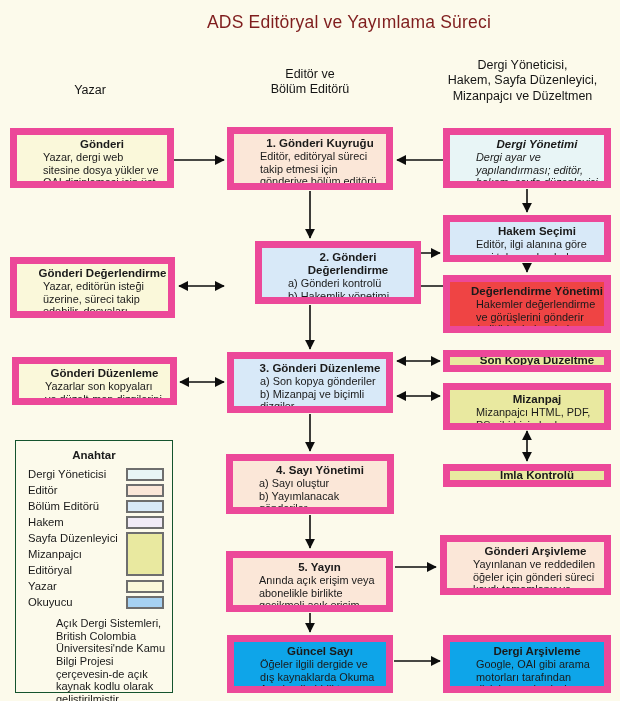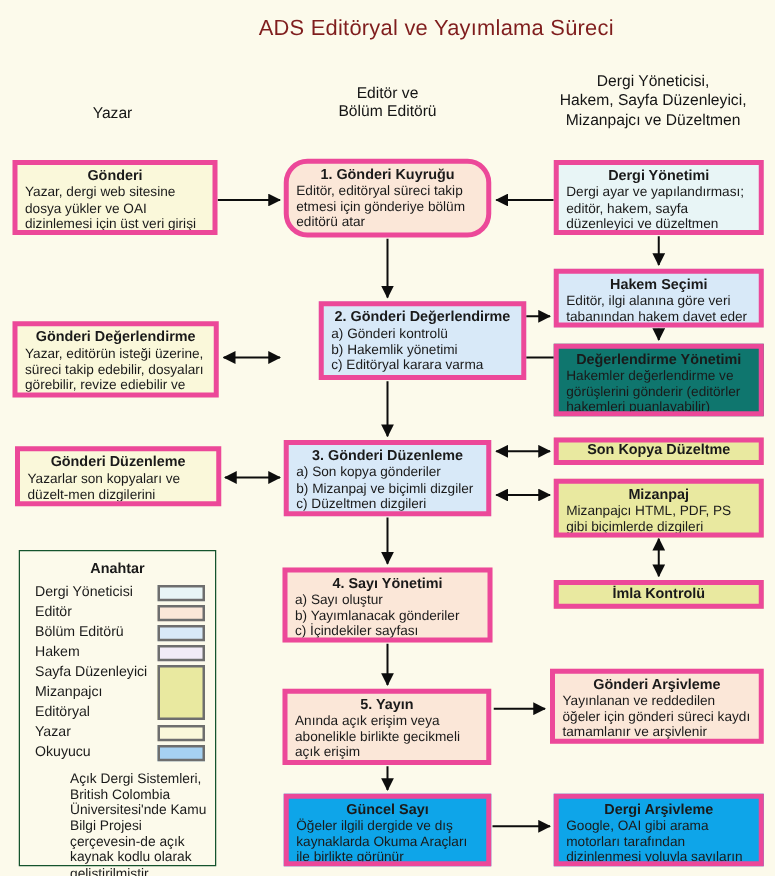--- a/index.html
+++ b/index.html
@@ -18,32 +18,33 @@
     position:absolute;top:12px;left:0;width:620px;
     text-align:center;font-size:17.5px;letter-spacing:.2px;color:#7f1d1d;padding-left:39px;
   }
   .hdr{
     position:absolute;text-align:center;font-size:12.5px;line-height:1.22;
     white-space:pre-line;color:#141414;
   }
   .arrows{position:absolute;top:0;left:0;}
   .box{
     position:absolute;box-sizing:border-box;
-    border:4px solid #ec4899;
+    border:7px solid #ec4899;
     overflow:hidden;
+    padding-left:20px;
   }
   .bt{font-weight:bold;font-size:11.5px;text-align:center;padding-top:3px;line-height:1.15;}
   .bb{font-size:10.9px;line-height:1.14;padding:0 5px 2px 6px;white-space:pre-line;}
   .tonly{display:flex;align-items:center;justify-content:center;}
   .tonly .bt{padding-top:0;}
   .role-author{background:#faf8da;}
   .role-editor{background:#fbe7d8;}
   .role-section{background:#d8e9f8;}
-  .role-manager{background:#e8f5f6;}
-  .role-reviewer{background:#0f766e;}
+  .role-manager{background:#e8f5f6;font-style:italic;}
+  .role-reviewer{background:#ef4444;}
   .role-layout{background:#e9e9a0;}
   .role-reader{background:#0ea5e9;}
   
   .legend{
     position:absolute;left:15px;top:440px;width:158px;height:253px;
     box-sizing:border-box;border:1px solid #14532d;background:#fcfaeb;
     padding-top:8px;
   }
   .legend-title{font-weight:bold;font-size:11.5px;text-align:center;margin-bottom:5px;}
   .lrow{display:flex;justify-content:space-between;align-items:center;height:16px;padding:0 8px 0 12px;}
@@ -112,21 +113,21 @@
   <div class="box role-author" style="left:10px;top:257px;width:165px;height:61px;">
     <div class="bt">Gönderi Değerlendirme</div>
     <div class="bb">Yazar, editörün isteği üzerine, süreci takip edebilir, dosyaları görebilir, revize ediebilir ve yeniden gönderebilir</div>
   </div>
 
   <div class="box role-author" style="left:12px;top:357px;width:165px;height:48px;">
     <div class="bt">Gönderi Düzenleme</div>
     <div class="bb">Yazarlar son kopyaları ve düzelt-men dizgilerini değerlendirir</div>
   </div>
 
-  <div class="box role-editor" style="left:227px;top:127px;width:166px;height:63px;border-radius:19px;">
+  <div class="box role-editor" style="left:227px;top:127px;width:166px;height:63px;">
     <div class="bt">1. Gönderi Kuyruğu</div>
     <div class="bb">Editör, editöryal süreci takip etmesi için gönderiye bölüm editörü atar</div>
   </div>
 
   <div class="box role-section" style="left:227px;top:241px;width:166px;height:63px;margin-left:28px;">
     <div class="bt">2. Gönderi Değerlendirme</div>
     <div class="bb">a) Gönderi kontrolü
 b) Hakemlik yönetimi
 c) Editöryal karara varma</div>
   </div>

